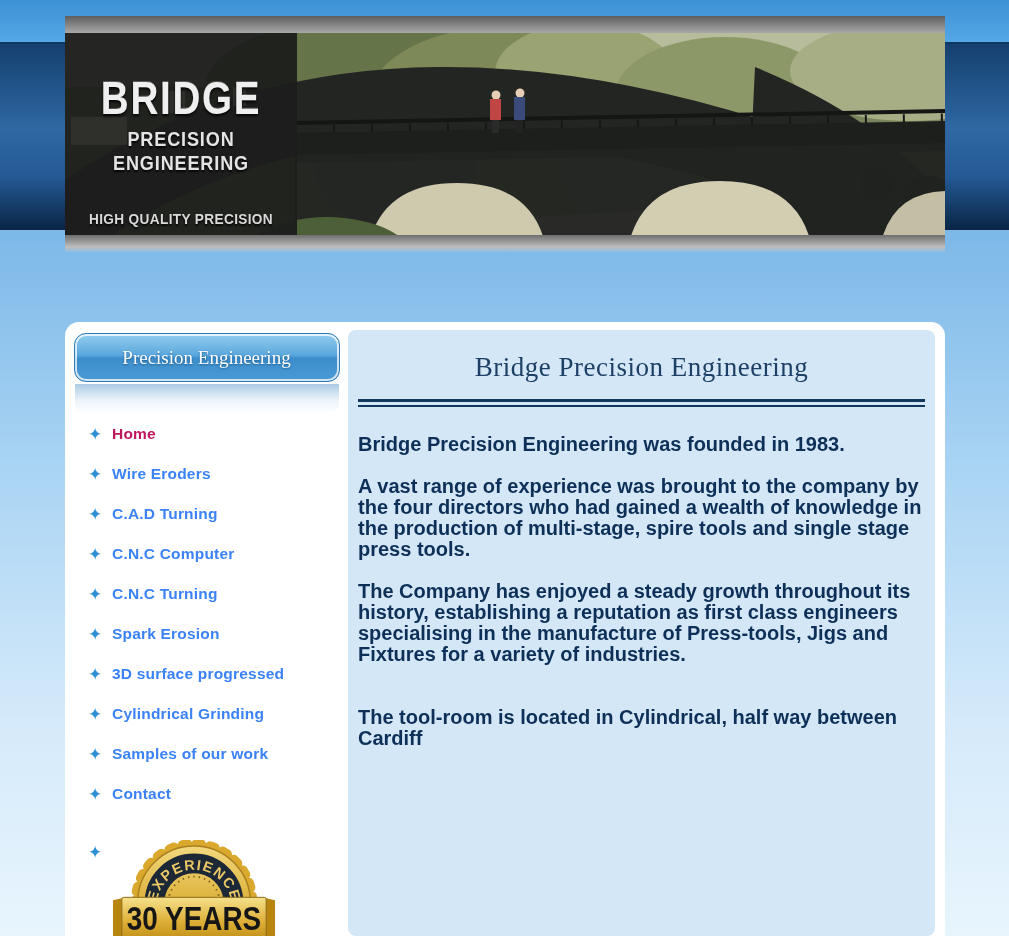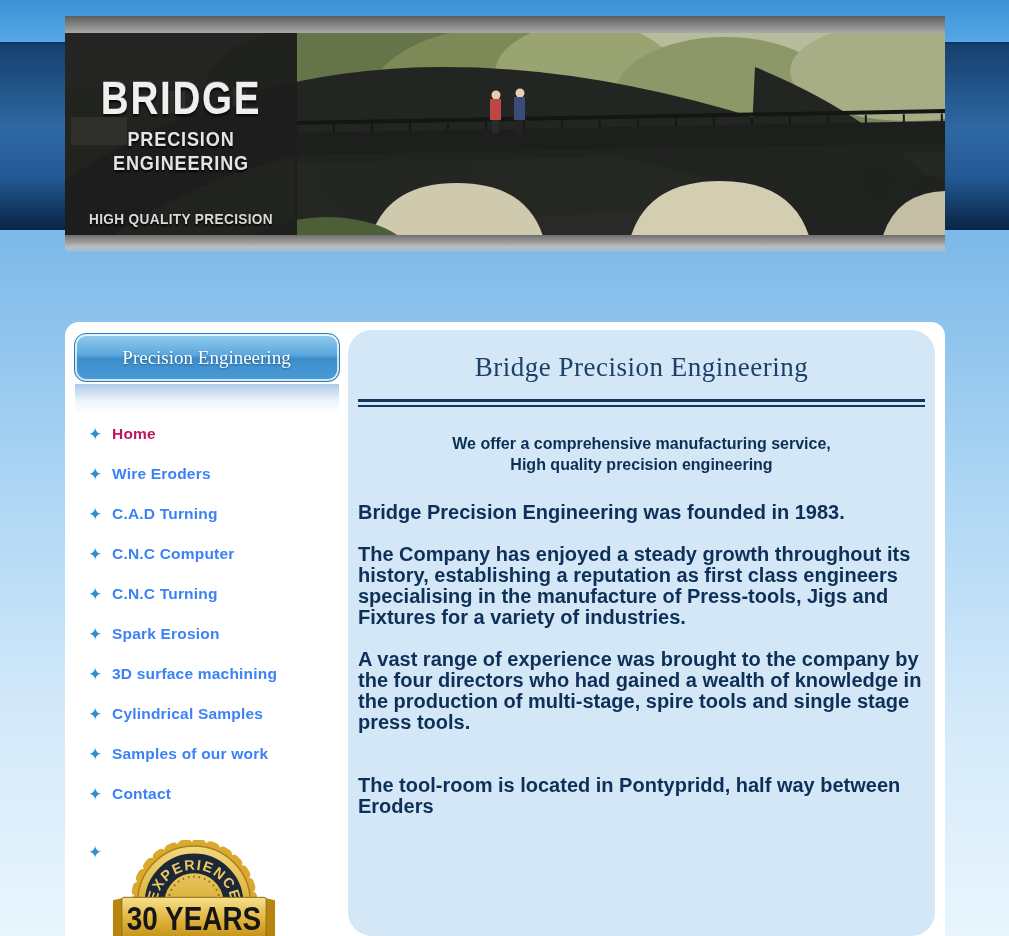--- a/index.html
+++ b/index.html
@@ -51,21 +51,21 @@
   .nav{list-style:none;margin:0;padding:0 0 0 0;}
   .nav li{height:40px;display:flex;align-items:center;padding-left:23px;}
   .nav li.spacer{margin-top:18px;}
   .bullet{color:#2e8fd2;font-size:17px;line-height:1;width:24px;flex:0 0 24px;}
   .nav a{font-size:15.5px;font-weight:bold;color:#3b82f6;text-decoration:none;letter-spacing:.2px;}
   .nav a.current{color:#be185d;}
   .badge-wrap{position:absolute;left:45px;top:518px;width:168px;height:170px;}
 
   
   .main-panel{position:absolute;left:283px;top:8px;width:587px;height:606px;
-        background:#d3e7f6;border-radius:24px;box-sizing:border-box;padding:8px 10px;}
+        background:#d3e7f6;border-radius:8px;box-sizing:border-box;padding:8px 10px;}
   .main-title{margin:14px 0 0;text-align:center;font-family:"Liberation Serif",serif;font-weight:normal;
         font-size:27px;color:#1e4066;letter-spacing:.5px;}
   .rule{margin-top:16px;}
   .rule .r1{height:3px;background:#12375f;}
   .rule .r2{height:2px;background:#12375f;margin-top:3px;}
   .intro{margin-top:26px;text-align:center;font-size:16px;font-weight:bold;color:#0d2f55;line-height:21px;}
   .copy{margin-top:27px;font-size:20px;font-weight:bold;color:#0e3058;line-height:21px;}
   .copy p{margin:0 0 21px;}
 </style>
 </head>
@@ -165,25 +165,25 @@
         <li>
           <span class="bullet">✦</span>
           <a href="#">C.N.C Turning</a>
         </li>
         <li>
           <span class="bullet">✦</span>
           <a href="#">Spark Erosion</a>
         </li>
         <li>
           <span class="bullet">✦</span>
-          <a href="#">3D surface machining</a>
-        </li>
-        <li>
-          <span class="bullet">✦</span>
-          <a href="#">Cylindrical Samples</a>
+          <a href="#">3D surface progressed</a>
+        </li>
+        <li>
+          <span class="bullet">✦</span>
+          <a href="#">Cylindrical Grinding</a>
         </li>
         <li>
           <span class="bullet">✦</span>
           <a href="#">Samples of our work</a>
         </li>
         <li>
           <span class="bullet">✦</span>
           <a href="#">Contact</a>
         </li>
         <li class="spacer">
@@ -221,28 +221,24 @@
         </svg>
       </div>
     </div>
 
     <div class="main-panel">
       <h1 class="main-title">Bridge Precision Engineering</h1>
       <div class="rule">
         <div class="r1"></div>
           <div class="r2"></div>
       </div>
-      <div class="intro">
-        <div>We offer a comprehensive manufacturing service,</div>
-        <div>High quality precision engineering</div>
-      </div>
       <div class="copy">
         <p>Bridge Precision Engineering was founded in 1983.</p>
+        <p>A vast range of experience was brought to the company by the four directors who had gained a wealth of knowledge in the production of multi-stage, spire tools and single stage press tools.</p>
         <p>The Company has enjoyed a steady growth throughout its history, establishing a reputation as first class engineers specialising in the manufacture of Press-tools, Jigs and Fixtures for a variety of industries.</p>
-        <p>A vast range of experience was brought to the company by the four directors who had gained a wealth of knowledge in the production of multi-stage, spire tools and single stage press tools.</p>
         <p>
           <br>
-          <span>The tool-room is located in Pontypridd, half way between Eroders</span>
+          <span>The tool-room is located in Cylindrical, half way between Cardiff</span>
         </p>
       </div>
     </div>
   </div>
 </div>
 
 </body></html>

